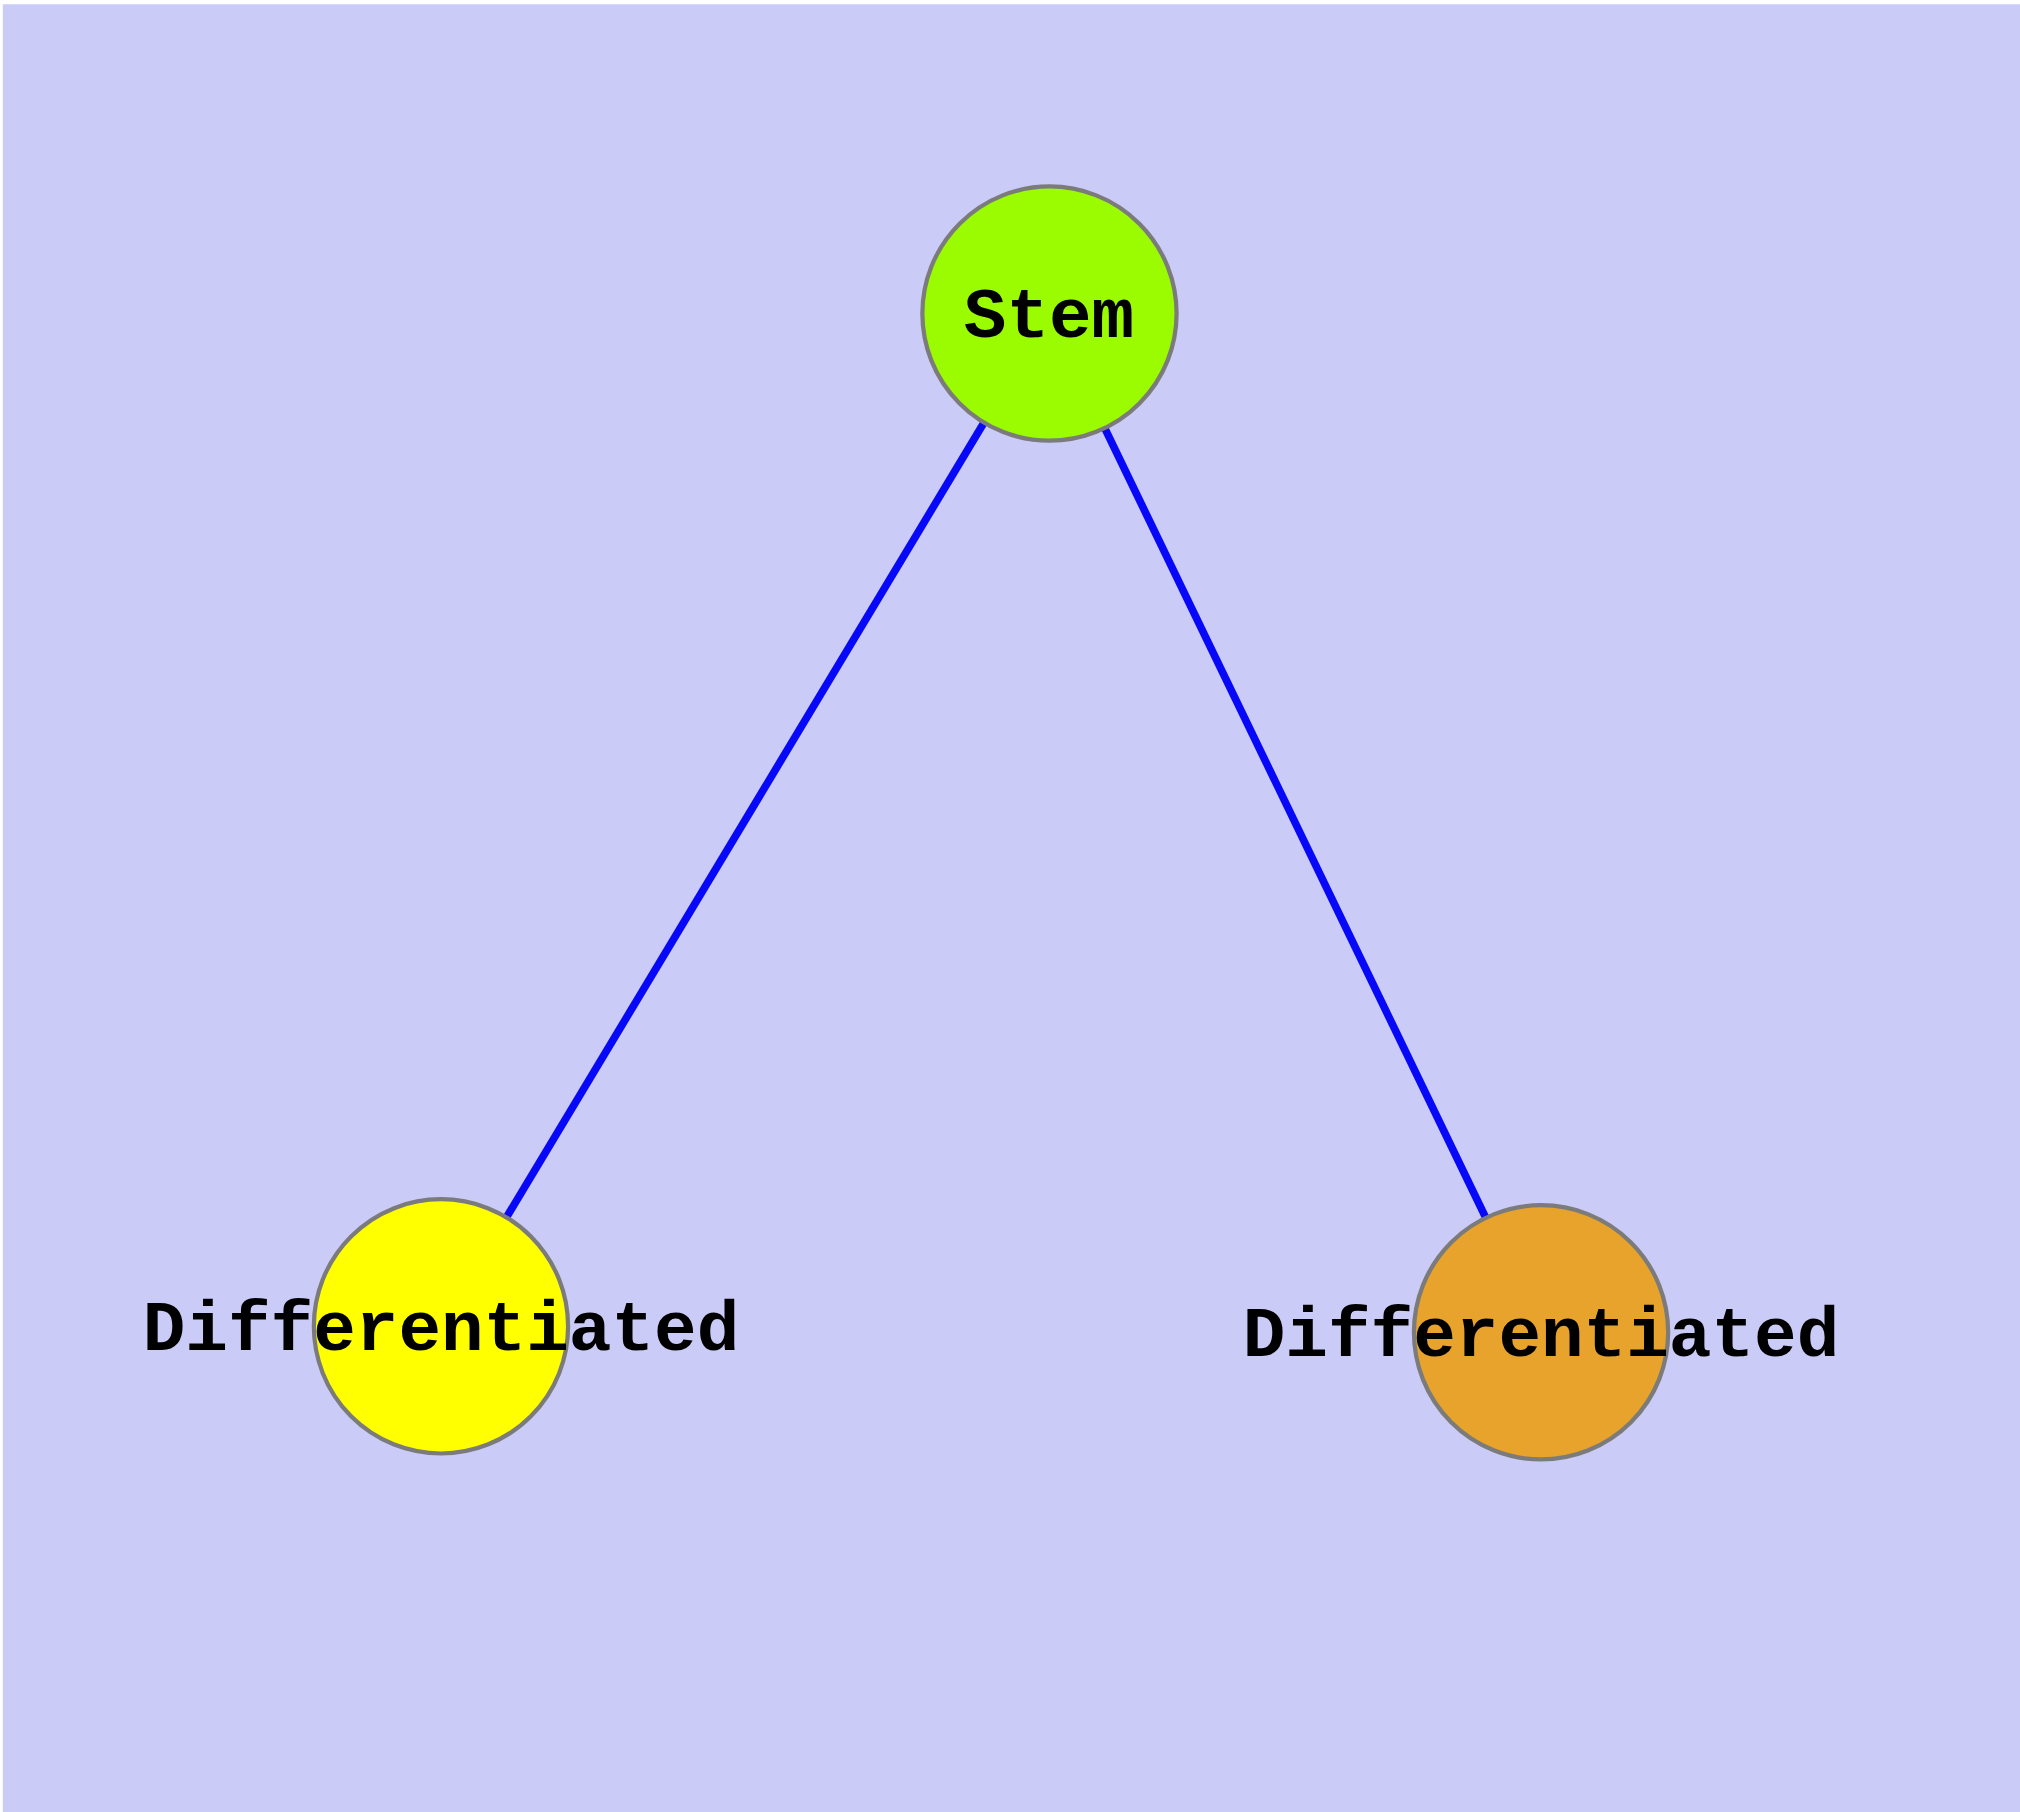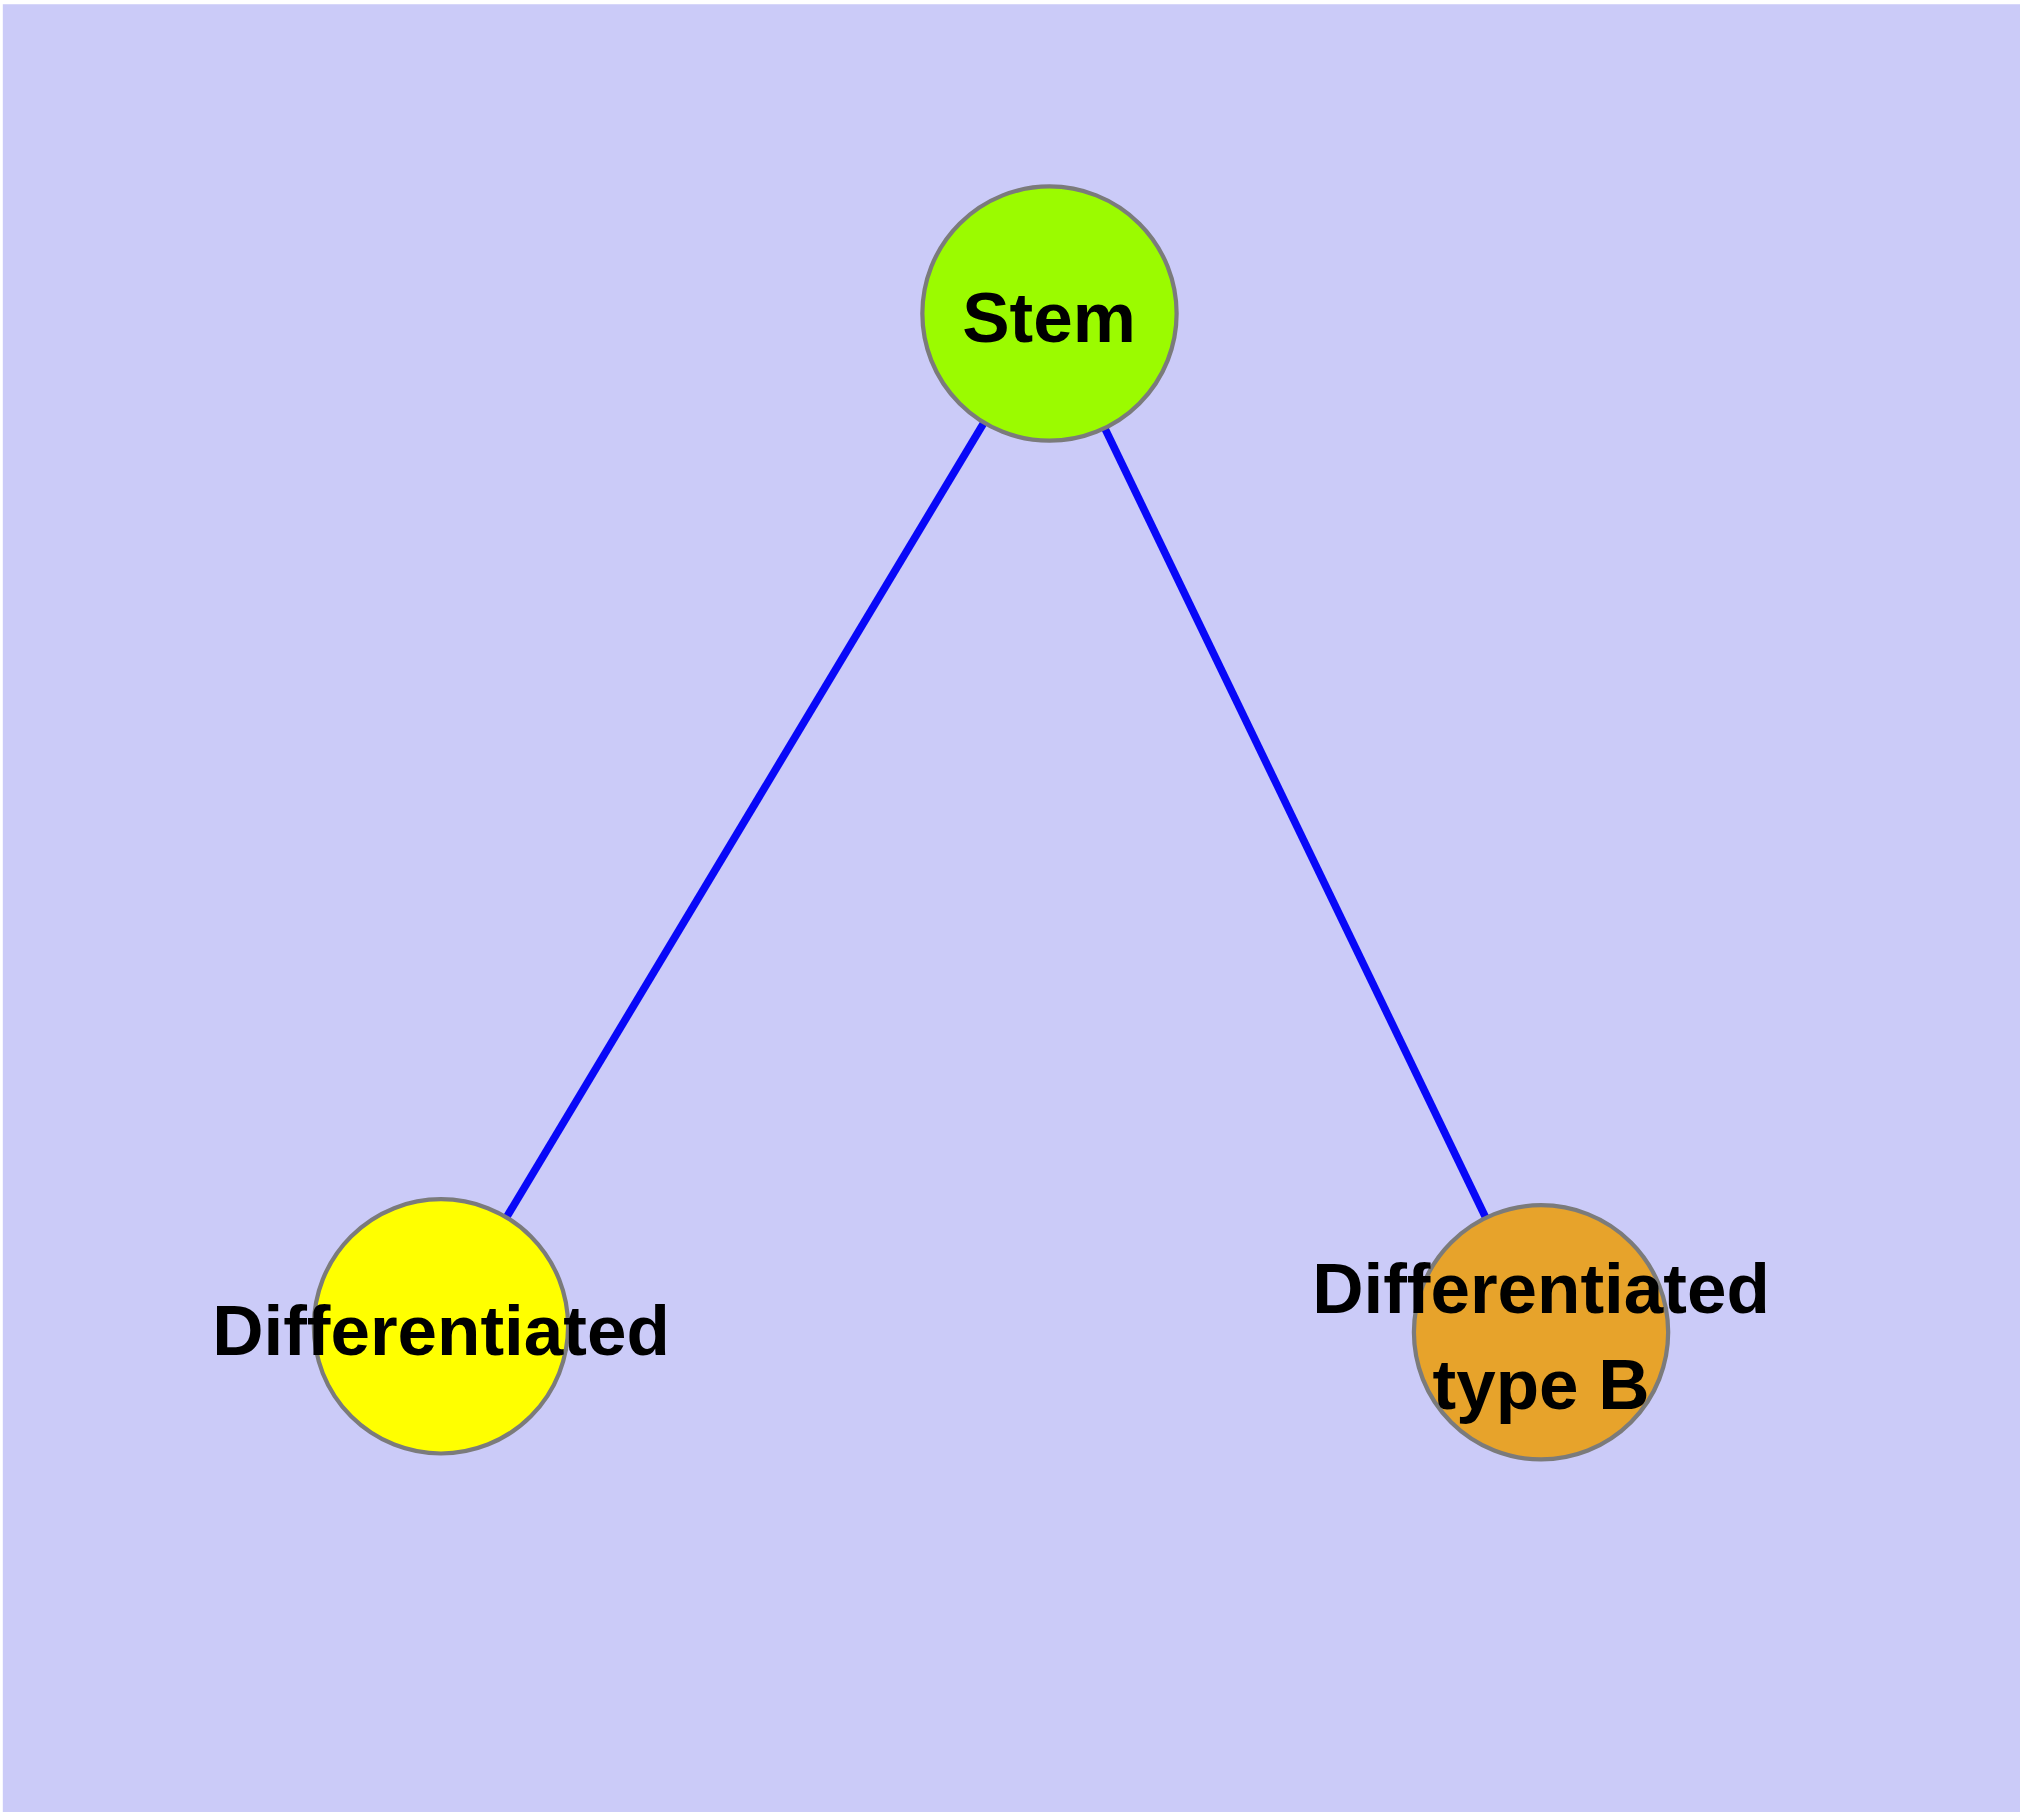--- a/index.html
+++ b/index.html
@@ -8,20 +8,21 @@
     background: #ffffff;
     width: 2021px;
     height: 1812px;
     overflow: hidden;
     font-family: "Liberation Sans", sans-serif;
   }
   .stage {
     position: relative;
     width: 1787px;
     height: 1812px;
+    font-family: Liberation Mono, monospace;
   }
   .stage svg {
     position: absolute;
     left: 0;
     top: 0;
     display: block;
   }
   .graph-edge {
     stroke-width: 9px;
     stroke-linecap: butt;
@@ -63,17 +64,16 @@
   </svg>
 
   <div class="node-label" style="left:1049px; top:318px;">Stem</div>
 
   <div class="node-label" style="left:441px; top:1331px;">
     <div>Differentiated</div>
   </div>
 
   <div class="node-label" style="left:1541px; top:1337px;">
     <div>Differentiated</div>
-    <div>type B</div>
   </div>
 
 </div>
 
 
 </body></html>

